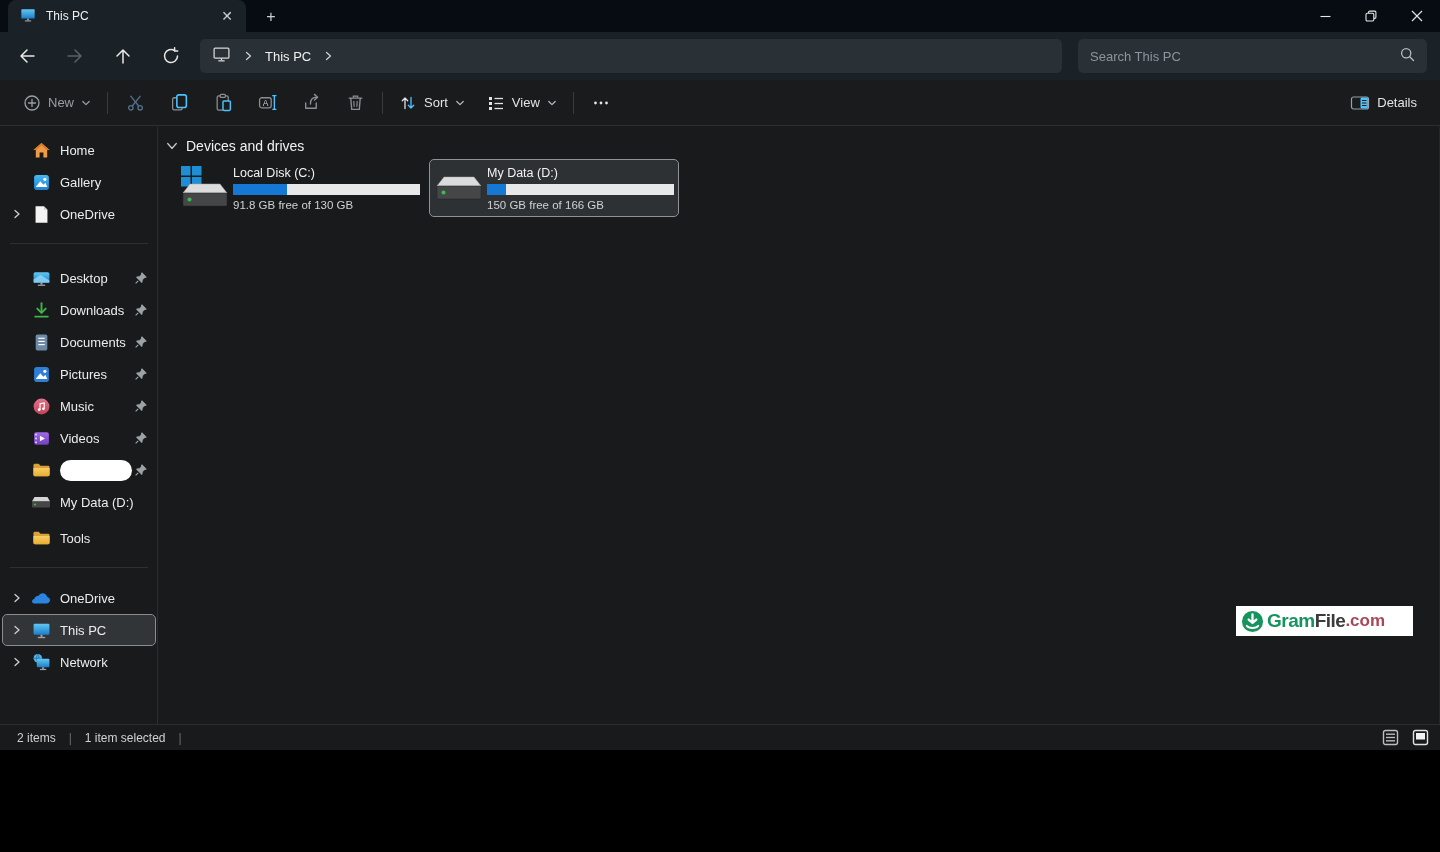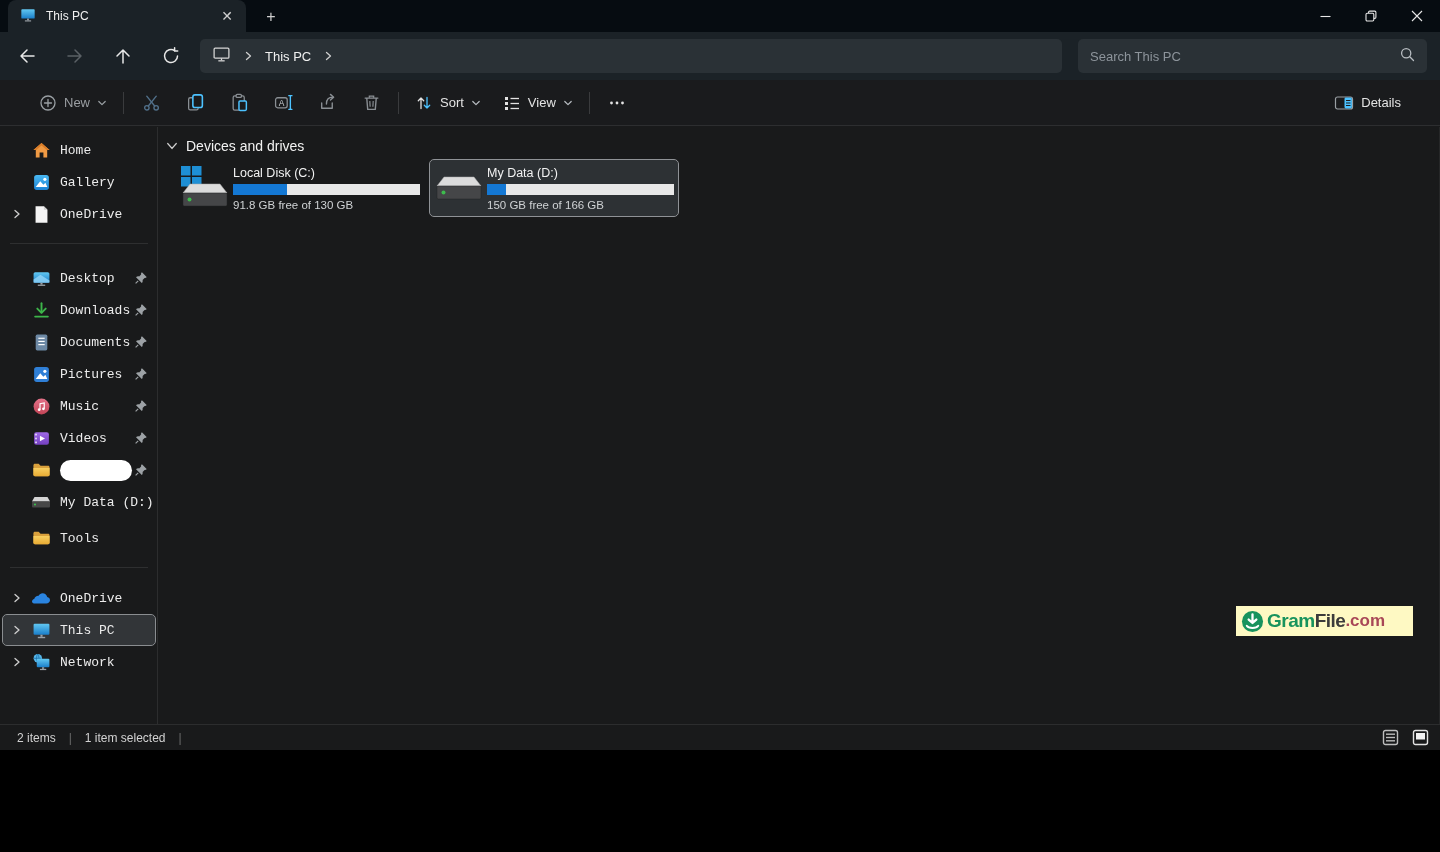--- a/index.html
+++ b/index.html
@@ -27,32 +27,32 @@
   .addressbar { position:absolute; left:200px; top:7px; width:862px; height:34px; background:#2a3136;
                 border-radius:5px; display:flex; align-items:center; padding:0 12px; gap:12px; }
   .crumb { font-size:13px; color:#f0f0f0; }
   .searchbar { position:absolute; left:1078px; top:7px; width:349px; height:34px; background:#2a3136;
                border-radius:5px; display:flex; align-items:center; padding:0 12px; }
   .searchbar input { flex:1; background:transparent; border:none; outline:none; color:#bef264;
                      font-size:13px; font-family:"Liberation Sans", sans-serif; }
   .searchbar input::placeholder { color:#8d949b; }
   
   .toolbar { position:absolute; top:80px; left:0; right:0; height:46px; background:#1a1b1d;
-             border-bottom:1px solid #2d2e30; display:flex; align-items:center; padding:0 28px; }
+             border-bottom:1px solid #2d2e30; display:flex; align-items:center; padding:0 12px; }
   .tb-btn { display:flex; align-items:center; gap:7px; height:36px; padding:0 11px; border-radius:4px; }
   .tb-label { font-size:13px; color:#e3e3e3; }
   .tb-label.dim { color:#9b9fa3; }
   .tb-icon-btn { width:44px; height:36px; display:flex; align-items:center; justify-content:center; border-radius:4px; }
   .tb-divider { width:1px; height:22px; background:#3a3b3d; margin:0 5px; }
   .tb-spacer { flex:1; }
   
   .sidebar { position:absolute; top:127px; left:0; width:158px; bottom:26px; background:#191a1b;
              border-right:1px solid #2c2d2e; }
   .side-item { position:absolute; left:3px; width:152px; height:30px; display:flex; align-items:center;
-               border-radius:4px;font-family:Liberation Mono, monospace; }
+               border-radius:4px; }
   .side-item.selected { background:#323538; outline:1px solid #8a8d90; }
   .chev-slot { width:28px; display:flex; align-items:center; justify-content:center; flex:0 0 28px; }
   .s-icon { width:20px; height:20px; display:flex; align-items:center; justify-content:center;
             margin-right:9px; flex:0 0 20px; }
   .s-label { font-size:13px; color:#ececec; white-space:nowrap; }
   .pin { position:absolute; right:7px; top:8px; width:14px; height:14px; }
   .side-divider { position:absolute; left:10px; width:138px; height:1px; background:#2e2f30; }
   .redacted-pill { width:72px; height:21px; background:#ffffff; border-radius:11px; }
   
   .content { position:absolute; top:127px; left:159px; right:0; bottom:26px; background:#191a1b;
@@ -65,21 +65,21 @@
   .tile-2 { left:271px; }
   .drive-art { position:relative; width:48px; height:46px; margin:0 4px 0 5px; flex:0 0 48px; }
   .drive-art svg.drive { position:absolute; left:0; bottom:3px; }
   .drive-art svg.winlogo { position:absolute; left:0; top:1px; }
   .tile-info { display:flex; flex-direction:column; }
   .drive-name { font-size:12.5px; color:#f2f2f2; margin-bottom:4px; }
   .drive-bar { width:187px; height:11px; background:#e8e8e8; margin-bottom:4px; }
   .drive-bar-fill { height:100%; background:#1478d4; }
   .drive-free { font-size:11.5px; color:#cfd2d4; }
   
-  .watermark { position:absolute; left:1236px; top:606px; width:177px; height:30px; background:#fef9c3;
+  .watermark { position:absolute; left:1236px; top:606px; width:177px; height:30px; background:#ffffff;
                display:flex; align-items:center; padding:4px 5px; }
   .wm-text { font-weight:bold; font-size:19px; letter-spacing:-0.5px; margin-left:3px; }
   .wm-gram { color:#17935d; } .wm-file { color:#3b3b3b; }
   .wm-com { color:#a84757; font-size:17px; font-weight:bold; }
   
   .statusbar { position:absolute; left:0; right:0; bottom:0; height:26px; background:#191a1b;
                border-top:1px solid #2c2d2e; display:flex; align-items:center; padding:0 10px 0 17px;
                font-size:12px; color:#d2d2d2; gap:13px; }
   .status-sep { color:#6a6a6a; }
   .status-right { margin-left:auto; display:flex; gap:10px; }

